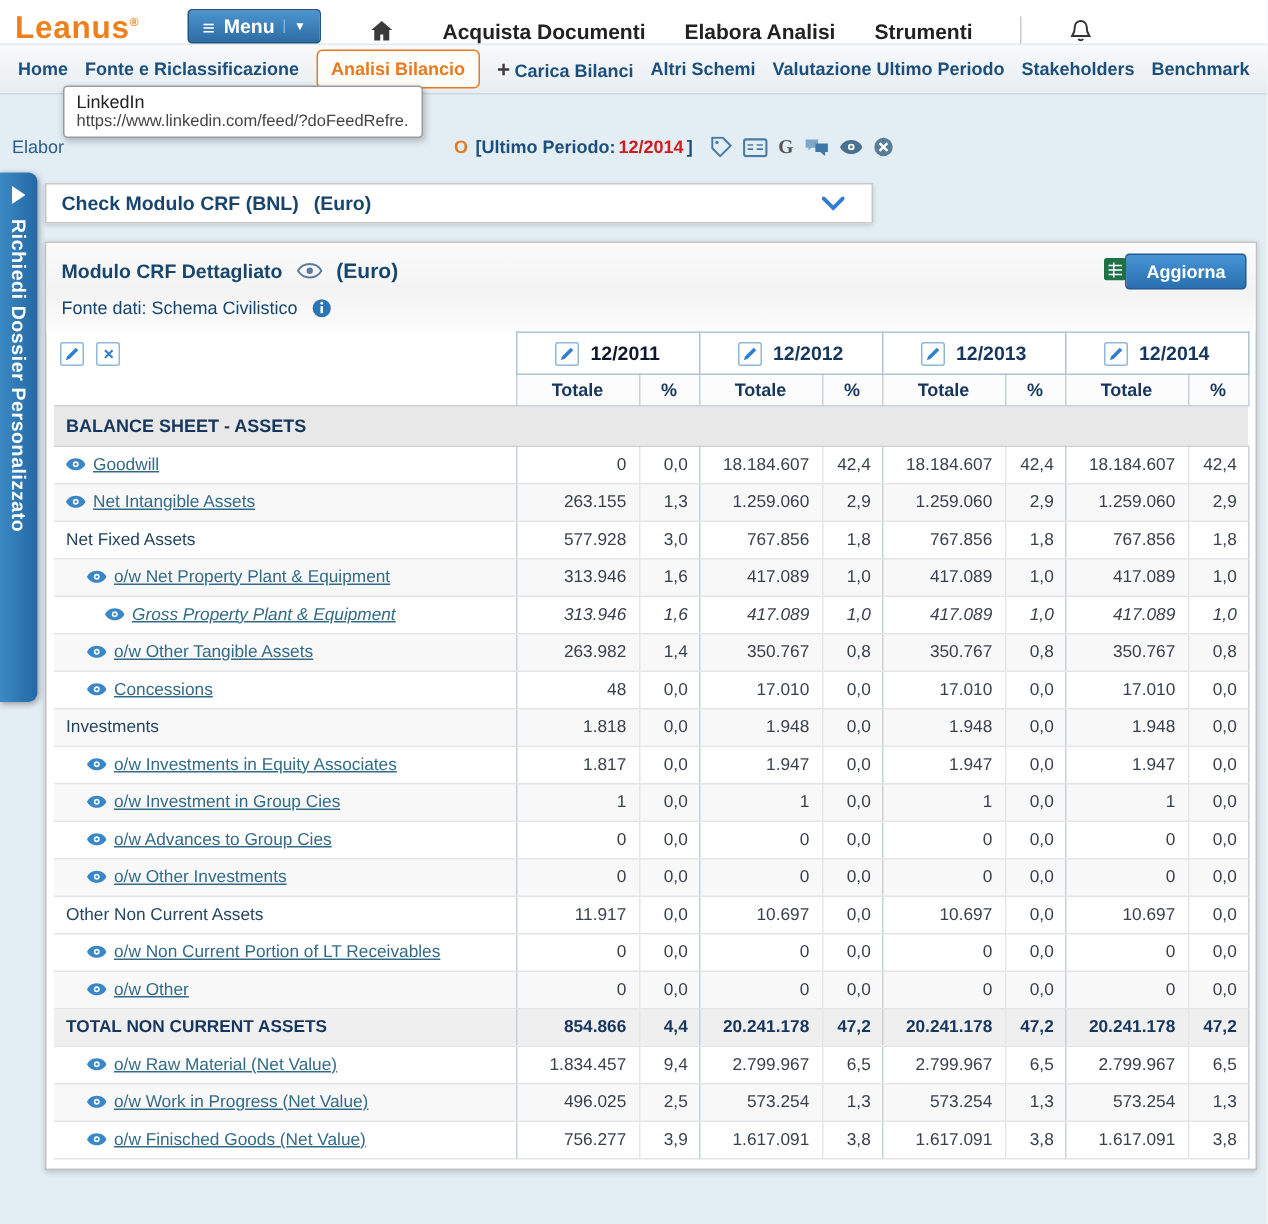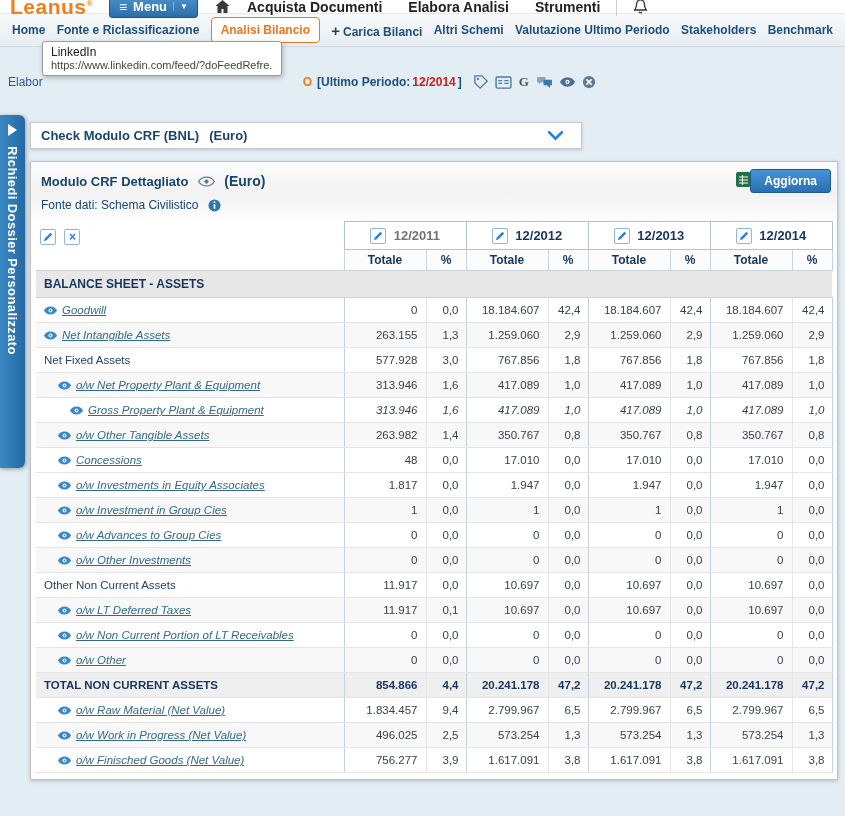--- a/index.html
+++ b/index.html
@@ -4,21 +4,21 @@
 <style>
   * { box-sizing: border-box; margin: 0; padding: 0; }
   html,body { width:845px; height:816px; }
   body {
     font-family:"Liberation Sans", sans-serif;
     background:#e3edf4;
     position:relative;
     overflow:hidden;
   }
   
-  .topbar{height:14px;background:#fff;display:flex;align-items:center;padding:0 10px;gap:16px;border-bottom:1px solid #e8e8e8;}
+  .topbar{height:30px;background:#fff;display:flex;align-items:flex-end;padding:0 10px;gap:32px;border-bottom:1px solid #e8e8e8;}
   .logo{color:#ef7f1a;font-weight:bold;font-size:21px;letter-spacing:.5px;line-height:1;}
   .logo sup{font-size:8px;vertical-align:super;}
   .menu-btn{background:linear-gradient(#4b94d0,#2e6da4);border:1px solid #245580;border-radius:3px;color:#fff;font-weight:bold;font-size:13px;display:flex;align-items:center;gap:6px;padding:3px 9px;cursor:pointer;}
   .menu-btn .ham{font-size:14px;line-height:1;}
   .menu-btn .caret{font-size:8px;border-left:1px solid #7db2dc;padding-left:6px;}
   .topbar-item{font-weight:bold;font-size:14px;color:#222;cursor:pointer;}
   .topbar-menu{display:flex;gap:26px;align-items:center;}
   .tb-div{width:1px;height:18px;background:#ccc;}
   .icon-btn{display:inline-flex;align-items:center;cursor:pointer;}
   
@@ -59,30 +59,30 @@
   .aggiorna{position:absolute;right:6px;top:7px;background:linear-gradient(#4694d4,#2a70b0);border:1px solid #1f5a92;border-radius:3px;color:#fff;font-size:12px;font-weight:bold;padding:4px 13px;cursor:pointer;}
   .fonte-row{padding:3px 10px 9px;font-size:12px;color:#17456e;background:linear-gradient(#f3f3f3,#fdfdfd);}
   .fonte-row svg{vertical-align:-3px;margin-left:6px;cursor:pointer;}
   
   table{border-collapse:collapse;table-layout:fixed;width:796px;margin:0 5px;}
   col.c-lbl{width:308px;} col.c-tot{width:82px;} col.c-pct{width:40px;}
   th.corner{border:none;vertical-align:bottom;text-align:left;padding:0 0 4px 4px;}
   .box-icon{display:inline-flex;align-items:center;justify-content:center;width:16px;height:16px;border:1px solid #8fb7d8;border-radius:2px;background:#fff;color:#2d7dd2;font-size:12px;line-height:1;margin-right:4px;cursor:pointer;vertical-align:middle;}
   th.year{border:1px solid #aec3d3;background:#fff;font-size:13px;font-weight:bold;color:#17365d;padding:5px 0;text-align:center;}
   th.year .y-label{vertical-align:middle;}
-  th.year.red .y-label{color:#737373;}
+  th.year.red .y-label{color:#0f172a;}
   th.nob{border:none;}
   th.sub{border:1px solid #c6d2dc;background:#fcfcfc;font-size:12px;font-weight:bold;color:#17365d;padding:3px 0;text-align:center;}
   tr.section td{background:#e8e8e8;color:#17365d;font-weight:bold;font-size:12px;padding:6px 8px;border-bottom:1px solid #d0d0d0;border-top:1px solid #d0d0d0;}
   tbody td{font-size:11.5px;padding:5px 6px;border-bottom:1px solid #e4e4e4;color:#38414b;height:25px;}
   td.lbl{border-right:1px solid #c3d2de;color:#24455f;white-space:nowrap;overflow:hidden;}
   td.lbl .lab-txt{vertical-align:middle;}
   td.lbl svg{margin-right:5px;vertical-align:middle;}
   .ind0{padding-left:8px;} .ind1{padding-left:22px;} .ind2{padding-left:34px;}
-  tr.r-link td.lbl .lab-txt, tr.r-italic td.lbl .lab-txt{color:#336b87;text-decoration:underline;cursor:pointer;font-style:italic;}
+  tr.r-link td.lbl .lab-txt, tr.r-italic td.lbl .lab-txt{color:#336b87;text-decoration:underline;cursor:pointer;}
   tr.r-italic td{font-style:italic;}
   tr.alt td{background:#f8f8f8;}
   tr.r-total td{font-weight:bold;color:#17365d;background:#efefef;}
   td.tot{text-align:right;border-left:1px solid #c3d2de;padding-right:8px;}
   td.pct{text-align:right;border-left:1px solid #e6e6e6;border-right:1px solid #c3d2de;padding-right:7px;}
 </style>
 </head>
 <body>
 
 <div class="topbar">
@@ -376,20 +376,31 @@
               </svg><span class="lab-txt">Concessions</span></td>
             <td class="tot">48</td>
             <td class="pct">0,0</td>
             <td class="tot">17.010</td>
             <td class="pct">0,0</td>
             <td class="tot">17.010</td>
             <td class="pct">0,0</td>
             <td class="tot">17.010</td>
             <td class="pct">0,0</td>
           </tr>
+          <tr class="r-plain alt">
+            <td class="lbl ind0"><span class="lab-txt">Investments</span></td>
+            <td class="tot">1.818</td>
+            <td class="pct">0,0</td>
+            <td class="tot">1.948</td>
+            <td class="pct">0,0</td>
+            <td class="tot">1.948</td>
+            <td class="pct">0,0</td>
+            <td class="tot">1.948</td>
+            <td class="pct">0,0</td>
+          </tr>
           <tr class="r-link">
             <td class="lbl ind1"><svg width="13" height="9" viewBox="0 0 16 10">
                 <path d="M8 0C4 0 1.2 2.4 0 5c1.2 2.6 4 5 8 5s6.8-2.4 8-5C14.8 2.4 12 0 8 0z" fill="#3a87c8"></path>
                 <circle cx="8" cy="5" r="2.4" fill="#fff"></circle>
                 <circle cx="8" cy="5" r="1.1" fill="#3a87c8"></circle>
               </svg><span class="lab-txt">o/w Investments in Equity Associates</span></td>
             <td class="tot">1.817</td>
             <td class="pct">0,0</td>
             <td class="tot">1.947</td>
             <td class="pct">0,0</td>
@@ -440,35 +451,20 @@
             <td class="pct">0,0</td>
             <td class="tot">0</td>
             <td class="pct">0,0</td>
             <td class="tot">0</td>
             <td class="pct">0,0</td>
           </tr>
           <tr class="r-plain">
             <td class="lbl ind0"><span class="lab-txt">Other Non Current Assets</span></td>
             <td class="tot">11.917</td>
             <td class="pct">0,0</td>
-            <td class="tot">10.697</td>
-            <td class="pct">0,0</td>
-            <td class="tot">10.697</td>
-            <td class="pct">0,0</td>
-            <td class="tot">10.697</td>
-            <td class="pct">0,0</td>
-          </tr>
-          <tr class="r-link alt">
-            <td class="lbl ind1"><svg width="13" height="9" viewBox="0 0 16 10">
-                <path d="M8 0C4 0 1.2 2.4 0 5c1.2 2.6 4 5 8 5s6.8-2.4 8-5C14.8 2.4 12 0 8 0z" fill="#3a87c8"></path>
-                <circle cx="8" cy="5" r="2.4" fill="#fff"></circle>
-                <circle cx="8" cy="5" r="1.1" fill="#3a87c8"></circle>
-              </svg><span class="lab-txt">o/w LT Deferred Taxes</span></td>
-            <td class="tot">11.917</td>
-            <td class="pct">0,1</td>
             <td class="tot">10.697</td>
             <td class="pct">0,0</td>
             <td class="tot">10.697</td>
             <td class="pct">0,0</td>
             <td class="tot">10.697</td>
             <td class="pct">0,0</td>
           </tr>
           <tr class="r-link">
             <td class="lbl ind1"><svg width="13" height="9" viewBox="0 0 16 10">
                 <path d="M8 0C4 0 1.2 2.4 0 5c1.2 2.6 4 5 8 5s6.8-2.4 8-5C14.8 2.4 12 0 8 0z" fill="#3a87c8"></path>

